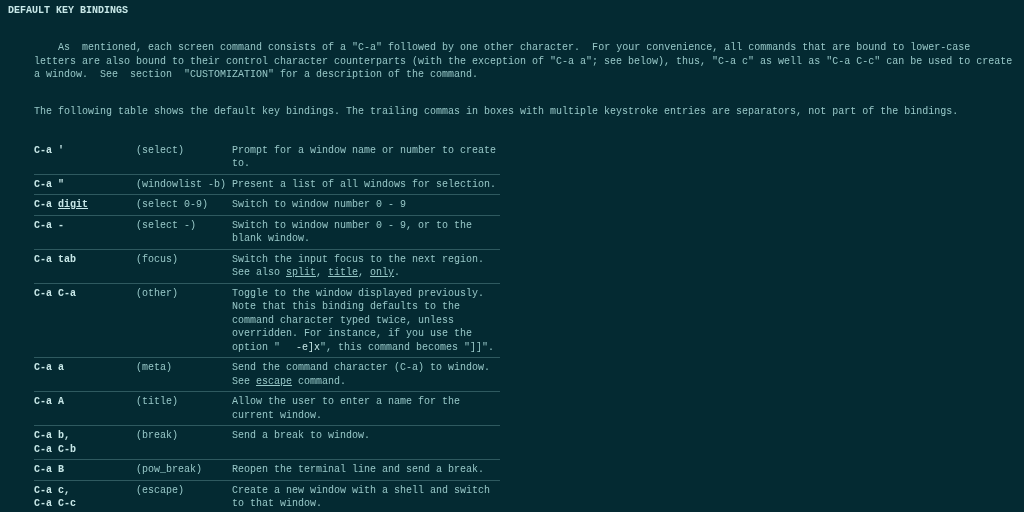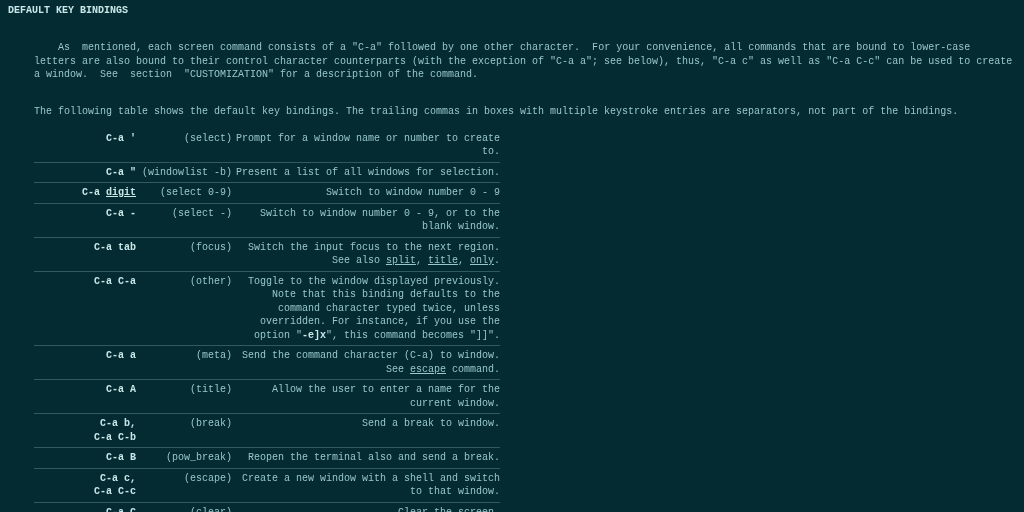--- a/index.html
+++ b/index.html
@@ -20,35 +20,34 @@
     font-weight:bold;
     margin-bottom:10px;
   }
   .intro{
     margin-left:26px;
     white-space:pre-wrap;
     margin-bottom:10px;
   }
   .subhead{
     margin-left:26px;
-    margin-bottom:10px;
+    margin-bottom:22px;
   }
   .u{ }
-  .b{ font-weight:bold; color:#c8e8e8; }
+  .b{ font-weight:normal; color:#c8e8e8;margin-left:16px; }
   table.bind{
     border-collapse:collapse;
     margin-left:26px;
   }
   table.bind td{
     vertical-align:top;
     padding:3px 0;
   }
   table.bind tr{
     border-bottom:1px solid #2f5a60;
-    text-align:right;
   }
   td.keys{
     width:102px;
     font-weight:bold;
     color:#c8e8e8;
     padding-right:6px;
     white-space:pre-line;
   }
   td.cmd{
     width:96px;
@@ -118,21 +117,21 @@
         </tr>
         <tr>
           <td class="keys">C-a b,
 C-a C-b</td>
           <td class="cmd">(break)</td>
           <td class="desc">Send a break to window.</td>
         </tr>
         <tr>
           <td class="keys">C-a B</td>
           <td class="cmd">(pow_break)</td>
-          <td class="desc">Reopen the terminal also and send a break.</td>
+          <td class="desc">Reopen the terminal line and send a break.</td>
         </tr>
         <tr>
           <td class="keys">C-a c,
 C-a C-c</td>
           <td class="cmd">(escape)</td>
           <td class="desc">Create a new window with a shell and switch to that window.</td>
         </tr>
         <tr>
           <td class="keys">C-a C</td>
           <td class="cmd">(clear)</td>

